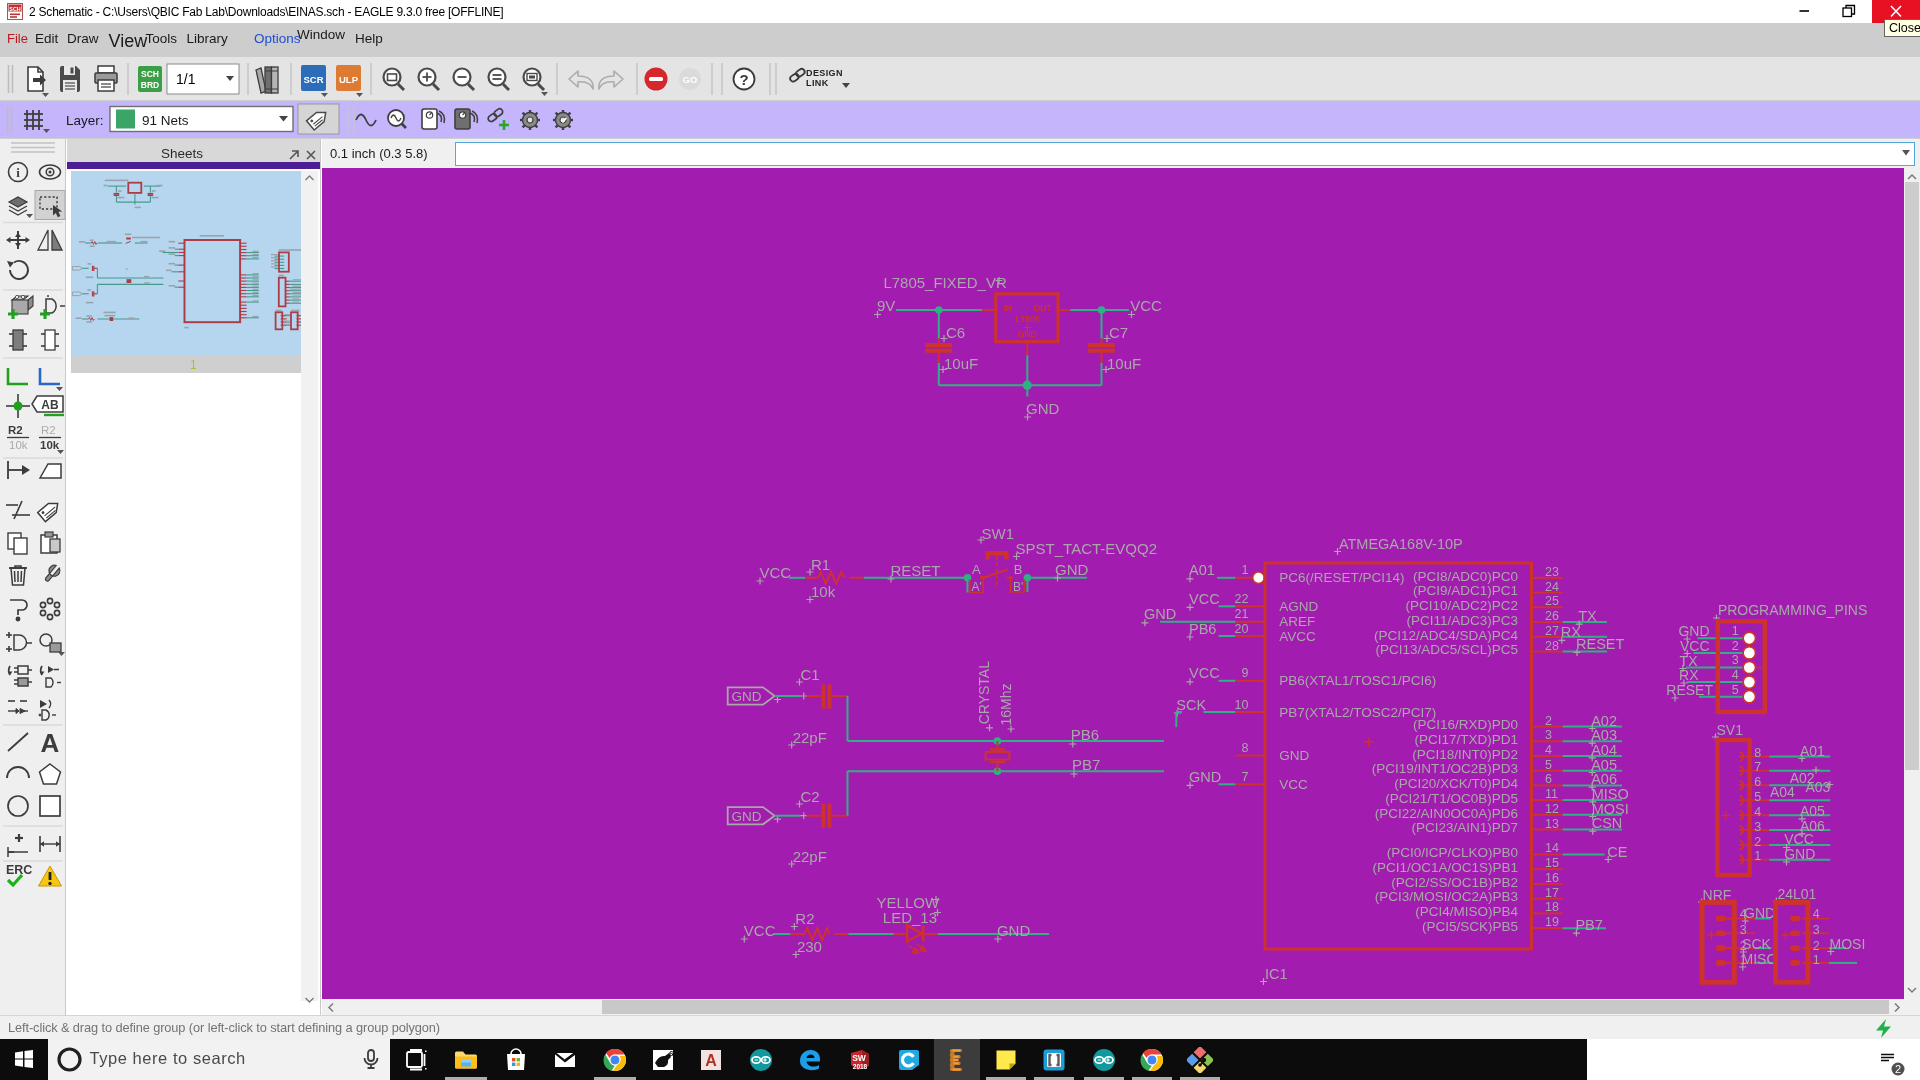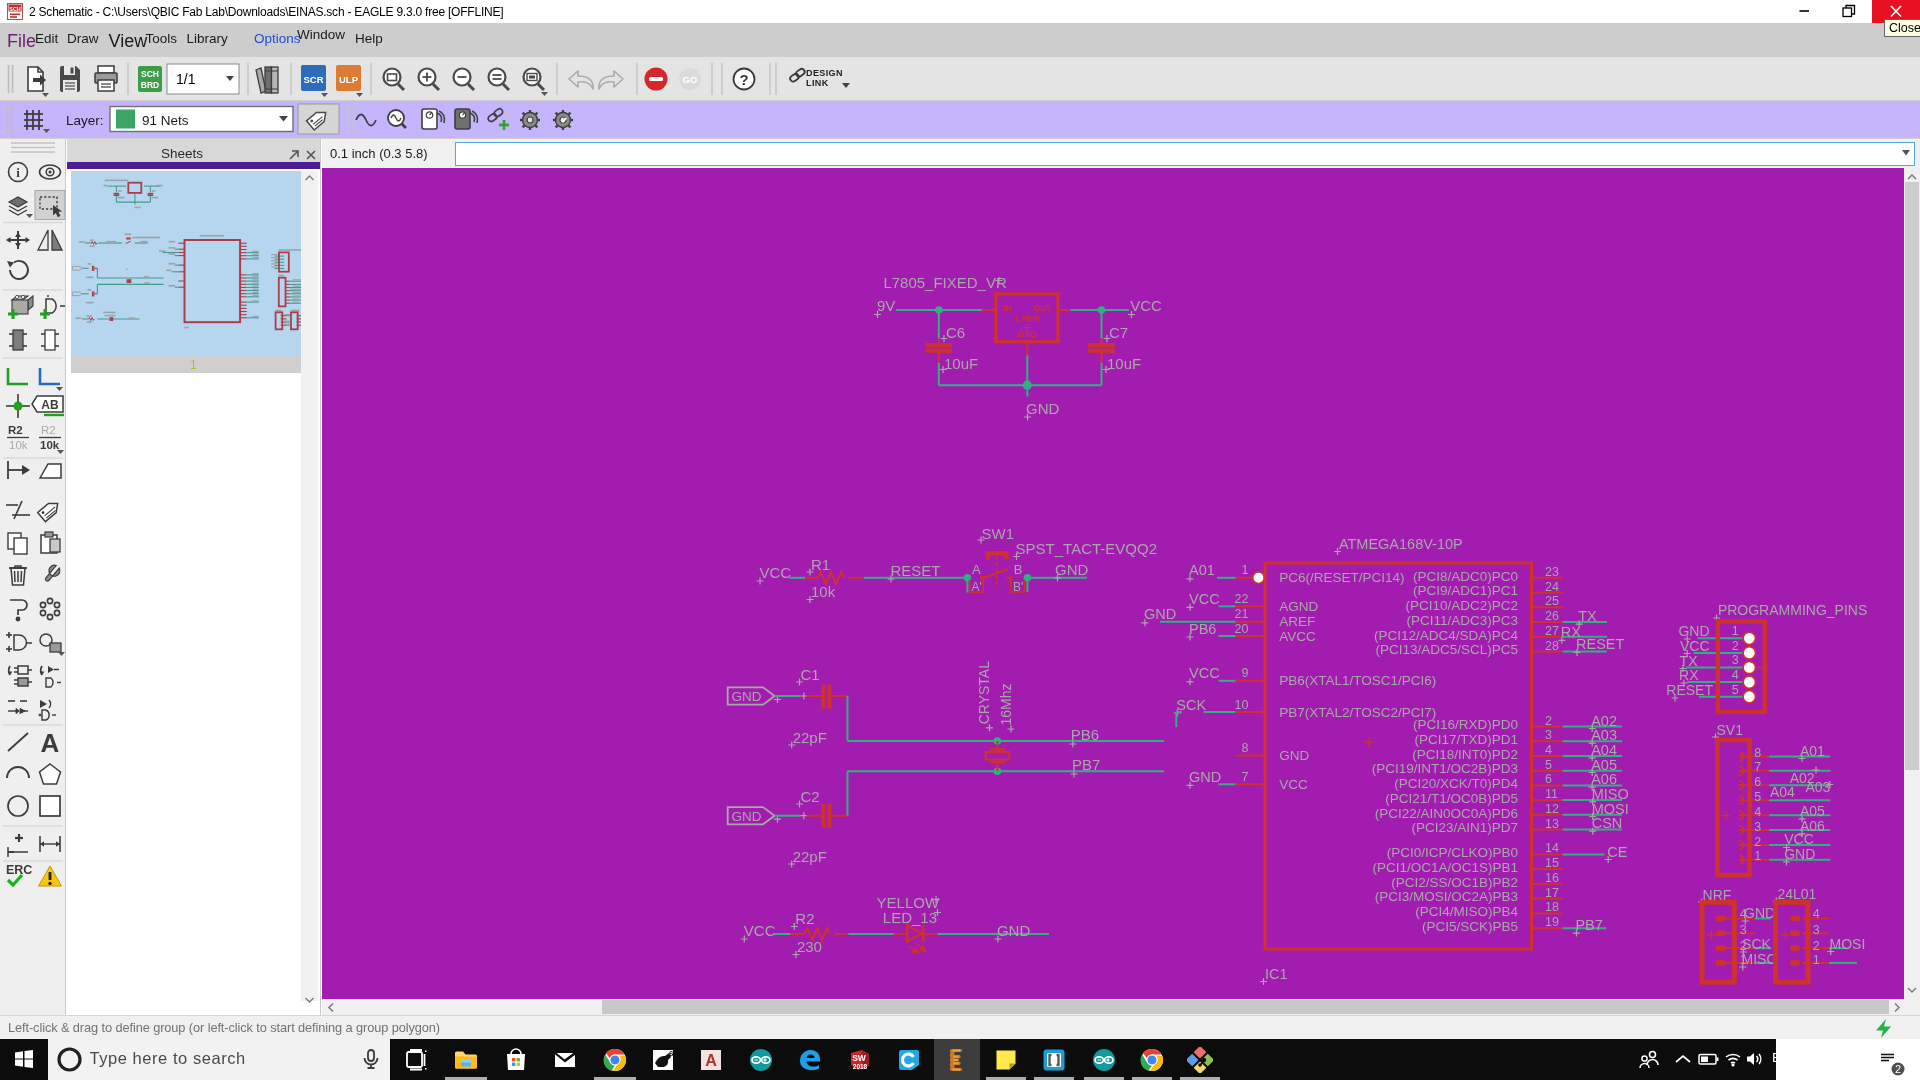--- a/index.html
+++ b/index.html
@@ -23,21 +23,21 @@
  <svg class="abs" style="left:1838px;top:0" width="22" height="23">
    <rect x="5" y="8" width="8.5" height="8.5" fill="none" stroke="#000" stroke-width="1.3"></rect>
    <path d="M8 8 V5.5 H16.5 V14 H14" fill="none" stroke="#000" stroke-width="1.3"></path>
  </svg>
  <div class="abs" style="left:1872px;top:0;width:48px;height:23px;background:#e81123"></div>
  <svg class="abs" style="left:1872px;top:0" width="48" height="23">
    <path d="M19 6 L29 16.5 M29 6 L19 16.5" stroke="#fff" stroke-width="1.6"></path>
  </svg>
 </div>
 <div class="abs" style="left:0;top:23px;width:1920px;height:34px;background:#cdcdcd">
-      <div class="abs" style="left:7px;top:8px;font-size:18px;color:#701a75">File</div>
+      <div class="abs" style="left:7px;top:8px;font-size:13px;color:#b91c1c">File</div>
       <div class="abs" style="left:35px;top:8px;font-size:13.5px;color:#1a1a1a">Edit</div>
       <div class="abs" style="left:67px;top:8px;font-size:13.5px;color:#1a1a1a">Draw</div>
       <div class="abs" style="left:108.5px;top:8px;font-size:18px;color:#1a1a1a">View</div>
       <div class="abs" style="left:145.5px;top:8px;font-size:13.5px;color:#1a1a1a">Tools</div>
       <div class="abs" style="left:186.5px;top:8px;font-size:13.5px;color:#1a1a1a">Library</div>
       <div class="abs" style="left:254px;top:8px;font-size:13.5px;color:#1d4ed8">Options</div>
       <div class="abs" style="left:297px;top:4px;font-size:13.5px;color:#1a1a1a">Window</div>
       <div class="abs" style="left:355px;top:8px;font-size:13.5px;color:#1a1a1a">Help</div>
     </div>
     <div class="abs" style="left:0;top:57px;width:1920px;height:44px;background:#e4e4e4;border-bottom:1px solid #cfcfcf">
@@ -1159,21 +1159,21 @@
         <path d="M3 4.5 l4 4 -4 4" fill="none" stroke="#7a7a7a" stroke-width="1.5"></path>
       </svg>
 </div>
     <div class="abs" style="left:1904px;top:999px;width:16px;height:16px;background:#f0f0f0"></div>
     <div class="abs" style="left:0;top:1015px;width:1920px;height:24px;background:#f0f0f0;border-top:1px solid #d5d5d5">
  <div class="abs" style="left:8px;top:4px;font-size:12.8px;letter-spacing:-0.1px;color:#737373">Left-click &amp; drag to define group (or left-click to start defining a group polygon)</div>
  <svg class="abs" style="left:1872px;top:1px" width="26" height="23">
         <path d="M14 2 L4 13.5 h7 l-2 7.5 10 -11.5 h-7 z" fill="#21b14b"></path>
       </svg>
 </div>
-    <div class="abs" style="left:0;top:1039px;width:1776px;height:41px;background:#0c0c0c">
+    <div class="abs" style="left:0;top:1039px;width:1587px;height:41px;background:#0c0c0c">
       <svg class="abs" style="left:14px;top:10px" width="20" height="20" viewBox="0 0 20 20">
 <path d="M1 3.5 L9 2.3 V9.5 H1 Z M10.5 2 L19 1 V9.5 H10.5 Z M1 10.5 H9 V17.7 L1 16.5 Z M10.5 10.5 H19 V19 L10.5 18 Z" fill="#fff"></path>
 </svg>
       <div class="abs" style="left:47.5px;top:0;width:342px;height:41px;background:#f2f2f2">
  <svg class="abs" style="left:9px;top:8px" width="25" height="25">
           <circle cx="12.5" cy="12.5" r="10.5" fill="none" stroke="#202020" stroke-width="3.2"></circle>
         </svg>
  <div class="abs" style="left:42px;top:10px;font-size:16.5px;letter-spacing:0.55px;color:#4a4a4a">Type here to search</div>
  <svg class="abs" style="left:314px;top:10px" width="18" height="22" viewBox="0 0 18 22">
   <rect x="6" y="1" width="6" height="11" rx="3" fill="none" stroke="#3c3c3c" stroke-width="1.8"></rect>

